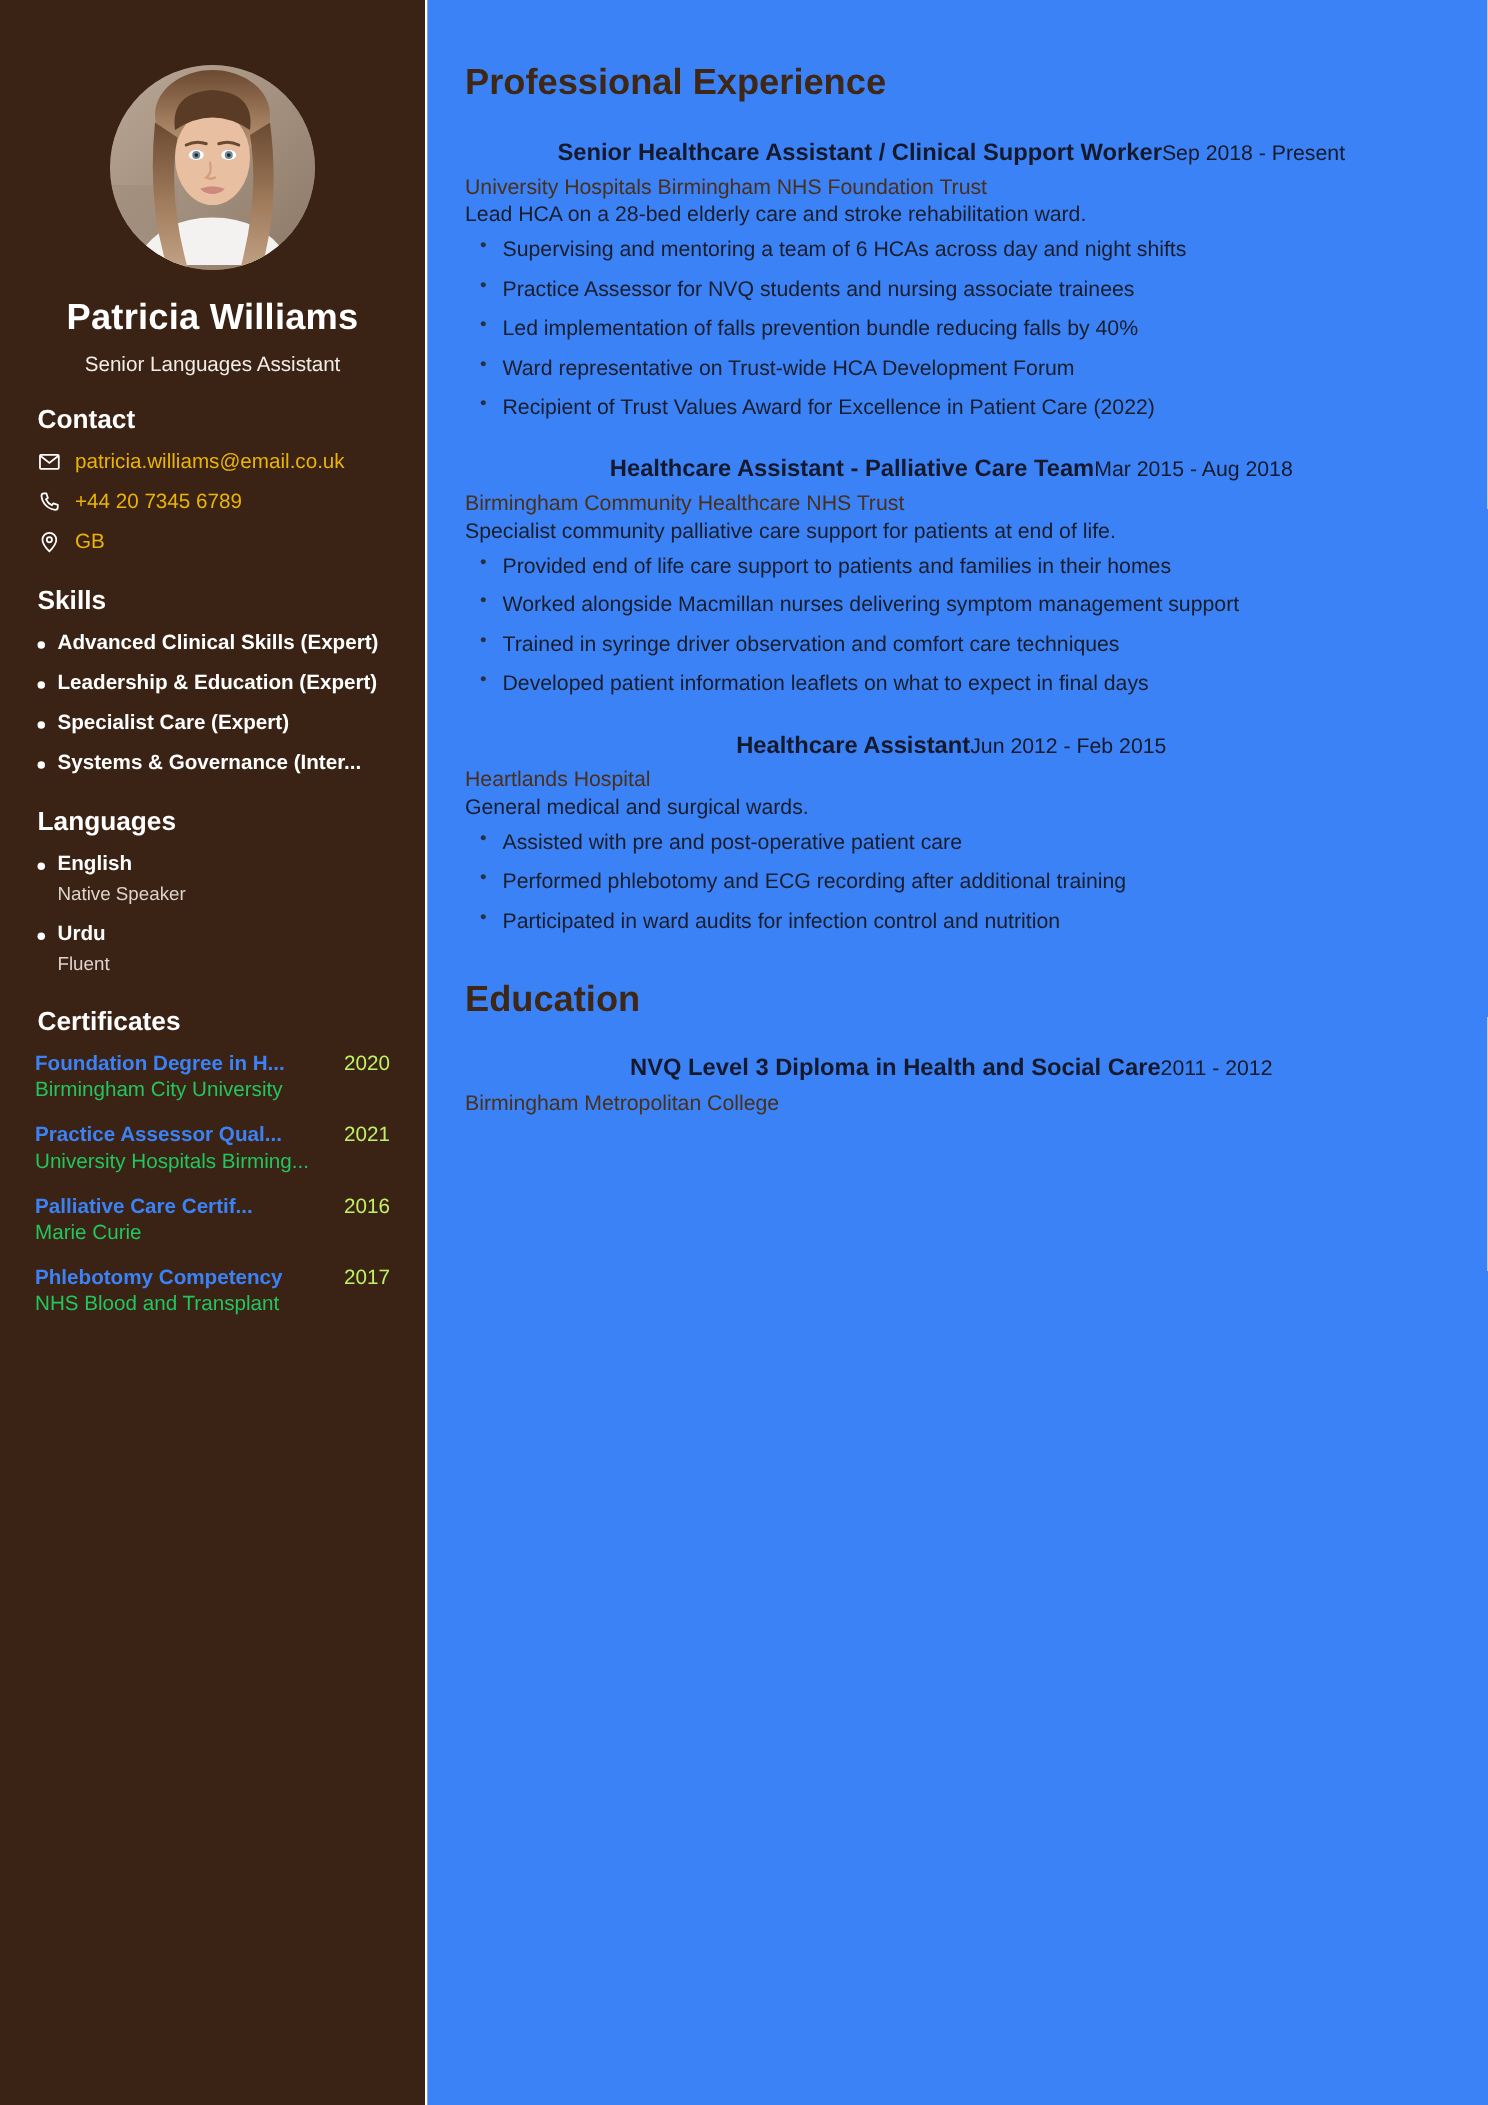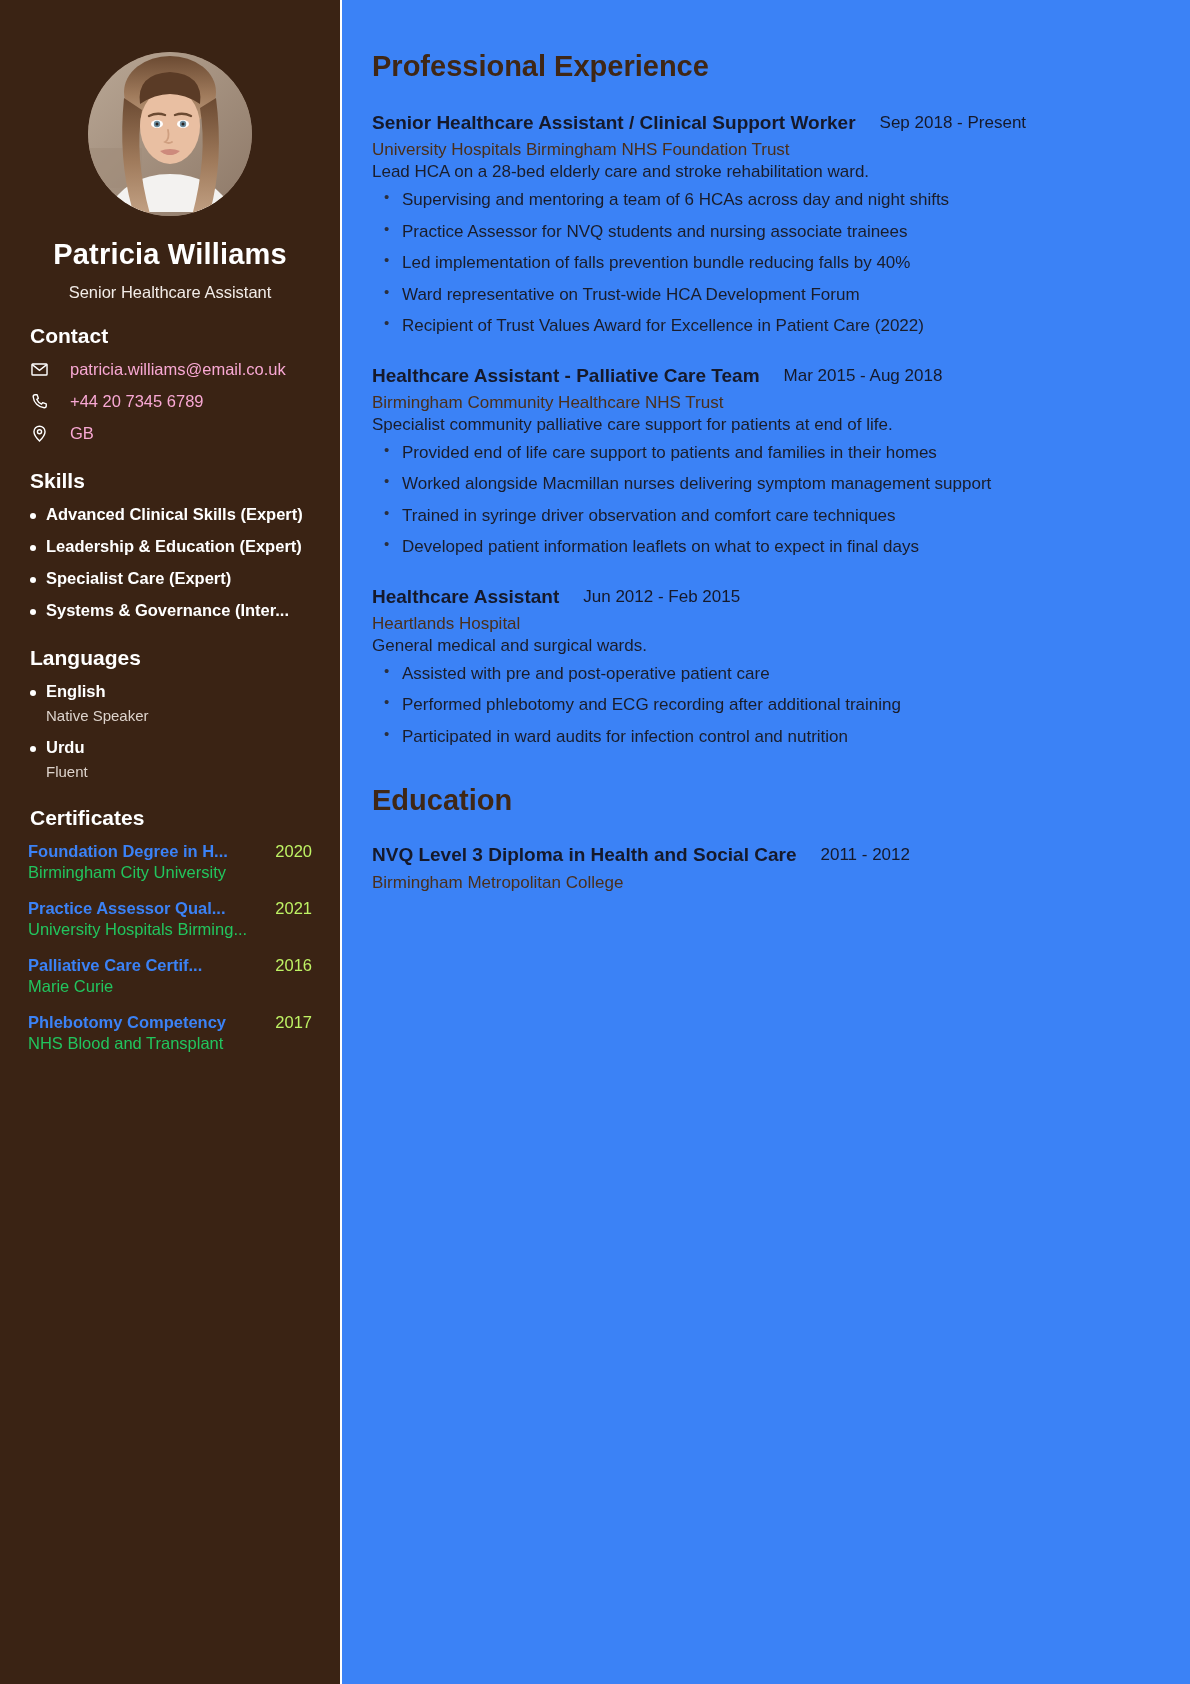--- a/index.html
+++ b/index.html
@@ -64,23 +64,23 @@
     color: #ffffff;
     margin-top: 22px;
     margin-bottom: 12px;
     padding-left: 2px;
   }
   .side-heading.tight { margin-top: 26px; }
 
   .contact-row {
     display: flex;
     align-items: center;
-    gap: 21px;
-    font-size: 16.5px;
-    color: #f9a8d4;
+    gap: 11px;
+    font-size: 16.5px;
+    color: #eab308;
     margin-bottom: 13px;
     padding-left: 2px;
   }
   .contact-row .ic {
     flex: 0 0 19px;
     width: 19px;
     height: 19px;
     display: inline-flex;
     align-items: center;
     justify-content: center;
@@ -153,23 +153,22 @@
     font-size: 29px;
     font-weight: bold;
     color: #3f2716;
     margin-bottom: 28px;
   }
   .section-title.edu { margin-top: 36px; margin-bottom: 26px; }
 
   .entry { margin-bottom: 26px; }
   .entry-head {
     display: flex;
-    justify-content: flex-start;
+    justify-content: center;
     align-items: flex-start;
-    gap: 24px;
   }
   .entry-title {
     font-size: 19px;
     font-weight: bold;
     color: #15192b;
     line-height: 1.28;
     max-width: 520px;
   }
   .entry-date {
     font-size: 17px;
@@ -251,21 +250,21 @@
             <path d="M87 63 q8 -3 16 1" stroke="#6b4a32" stroke-width="2.4" fill="none" stroke-linecap="round"></path>
             <path d="M80 78 q2 9 -3 12 q4 2 7 0" stroke="#cf9f80" stroke-width="1.8" fill="none" stroke-linecap="round"></path>
             <path d="M73 100 q9 6 18 0 q-9 4 -18 0 z" fill="#c4796e"></path>
             <path d="M72 99 q10 -4 20 0 q-10 8 -20 0 z" fill="#cd8a7c"></path>
           </g>
         </svg>
       </div>
     </div>
 
     <div class="full-name">Patricia Williams</div>
-    <div class="job-title">Senior Healthcare Assistant</div>
+    <div class="job-title">Senior Languages Assistant</div>
 
     <div class="side-heading">Contact</div>
 
     <div class="contact-row">
       <span class="ic">
         <svg viewBox="0 0 24 24" fill="none" stroke="#ffffff" stroke-width="1.8">
           <rect x="2.5" y="5" width="19" height="14" rx="1"></rect>
           <path d="M2.5 5.5 L12 13 L21.5 5.5"></path>
         </svg>
       </span>

